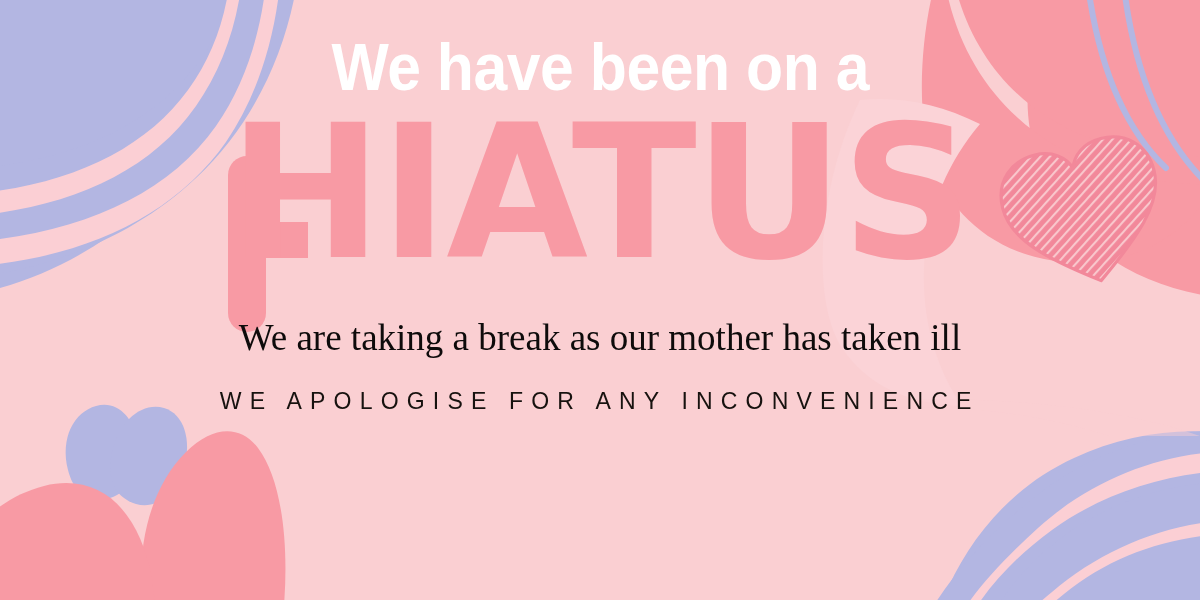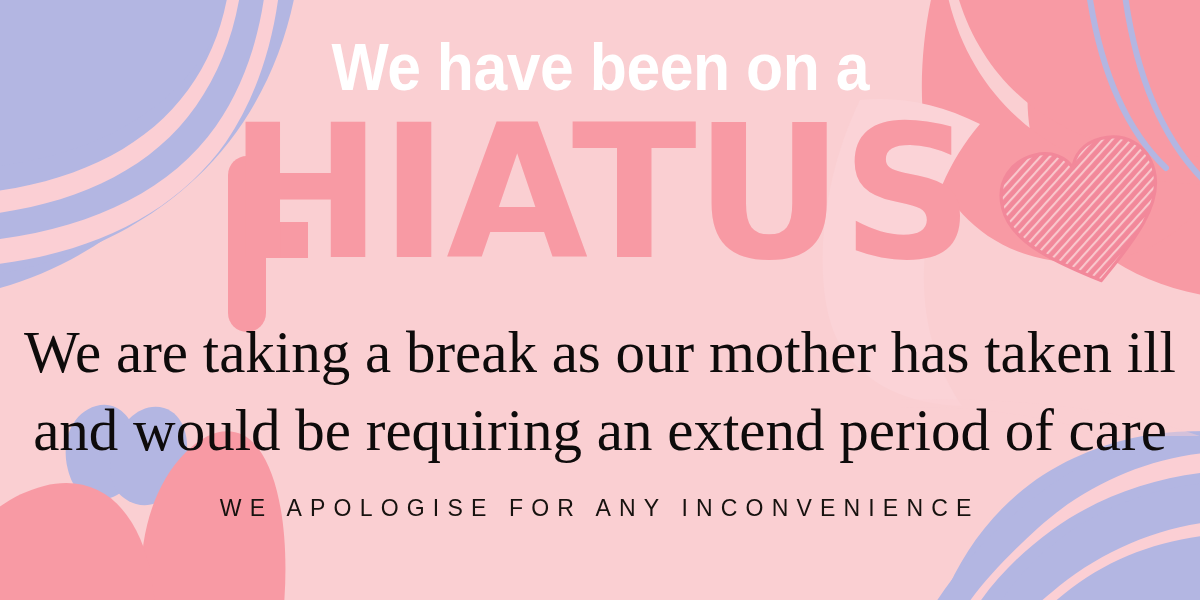--- a/index.html
+++ b/index.html
@@ -47,21 +47,21 @@
     letter-spacing:-2px;
     transform:scaleX(0.99);
     white-space:nowrap;
   }
   .body-block {
     margin-top:36px;
     text-align:center;
     color:#0E0B0B;
     font-family:"Liberation Serif", serif;
     font-weight:400;
-    font-size:59px;
+    font-size:37px;
     line-height:1.32;
     letter-spacing:0px;
     white-space:nowrap;
   }
   .body-line { display:block; }
   .tagline {
     margin-top:24px;
     color:#17120F;
     font-family:"Liberation Sans", sans-serif;
     font-weight:400;
@@ -185,19 +185,18 @@
     </g>
   </svg>
 
   <div id="content-layer">
     <div class="eyebrow">We have been on a</div>
 
     <div class="headline">HIATUS</div>
 
     <div class="body-block">
       <span class="body-line">We are taking a break as our mother has taken ill</span>
-      <span class="body-line">and would be requiring an extend period of care</span>
     </div>
 
     <div class="tagline">WE APOLOGISE FOR ANY INCONVENIENCE</div>
   </div>
 
 </div>
 
 </body></html>

